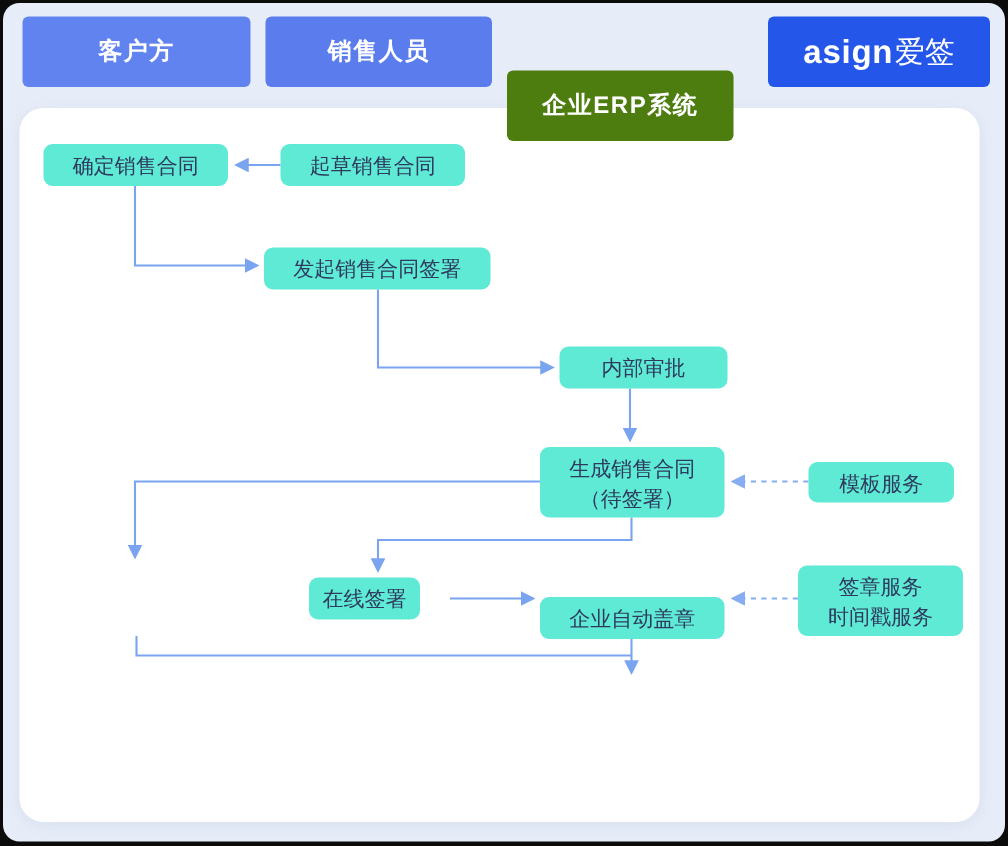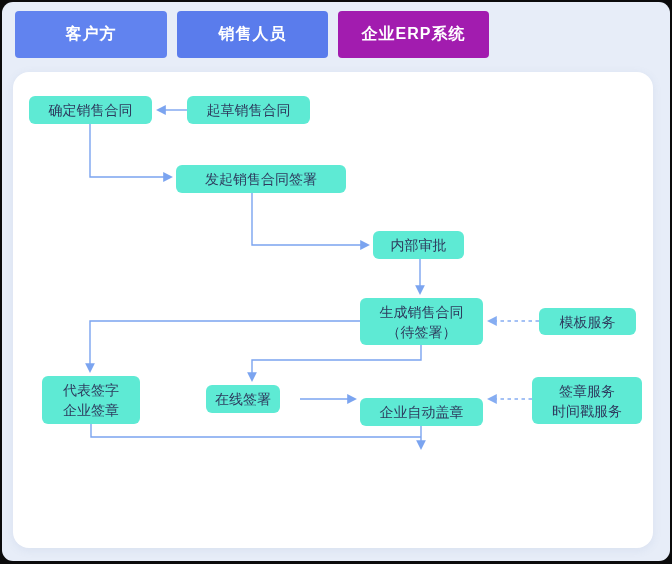--- a/index.html
+++ b/index.html
@@ -33,22 +33,26 @@
 <div class="stage">
   <div class="card"></div>
   <div class="panel"></div>
 
   <div class="lane lane-1" style="background: rgb(97, 131, 239);">
     <span>客户方</span>
   </div>
   <div class="lane lane-2" style="background: rgb(90, 124, 236);">
     <span>销售人员</span>
   </div>
-  <div class="lane lane-3" style="background: #a21caf;">
+  <div class="lane lane-3" style="background: #4d7c0f; margin-top: 36px;">
     <span>企业ERP系统</span>
+  </div>
+  <div class="lane lane-4" style="background: rgb(36, 87, 233);">
+    <span class="logo-latin">asign</span>
+    <span class="logo-cjk">爱签</span>
   </div>
 
   <svg class="wires" width="672" height="564" viewBox="0 0 672 564">
     <defs>
       <marker id="arr" viewBox="0 0 10 10" refX="8" refY="5" markerWidth="7" markerHeight="7" orient="auto">
         <path d="M0,0 L10,5 L0,10 z" fill="#7ba4f0"></path>
       </marker>
       <marker id="arrd" viewBox="0 0 10 10" refX="8" refY="5" markerWidth="7" markerHeight="7" orient="auto">
         <path d="M0,0 L10,5 L0,10 z" fill="#86adf2"></path>
       </marker>
@@ -61,24 +65,22 @@
     <path class="wire" d="M421,345 V360 H252 V380" marker-end="url(#arr)"></path>
     <path class="wire" d="M300,399 H355" marker-end="url(#arr)"></path>
     <path class="wire dashed" d="M539,321 H489" marker-end="url(#arrd)"></path>
     <path class="wire dashed" d="M532,399 H489" marker-end="url(#arrd)"></path>
     <path class="wire" d="M91,424 V437 H421"></path>
     <path class="wire" d="M421,413 V448" marker-end="url(#arr)"></path>
   </svg>
 
   <div class="node" style="left:29px;top:96px;width:123px;height:28px;">确定销售合同</div>
   <div class="node" style="left:187px;top:96px;width:123px;height:28px;">起草销售合同</div>
-  <div class="node" style="left:176px;top:165px;width:170px;height:28px;">发起销售合同签署</div>
-  <div class="node" style="left:373px;top:231px;width:91px;height:28px;">内部审批</div>
+  <div class="node" style="left:176px;top:165px;width:151px;height:28px;">发起销售合同签署</div>
+  <div class="node" style="left:373px;top:231px;width:112px;height:28px;">内部审批</div>
   <div class="node" style="left:360px;top:298px;width:123px;height:47px;">生成销售合同
 （待签署）</div>
   <div class="node" style="left:539px;top:308px;width:97px;height:27px;">模板服务</div>
-  <div class="node" style="left:42px;top:376px;width:98px;height:48px;">代表签字
-企业签章</div>
   <div class="node" style="left:206px;top:385px;width:74px;height:28px;text-align:right;">在线签署</div>
   <div class="node" style="left:360px;top:398px;width:123px;height:28px;">企业自动盖章</div>
   <div class="node" style="left:532px;top:377px;width:110px;height:47px;">签章服务
 时间戳服务</div>
 </div>
 
 </body></html>

